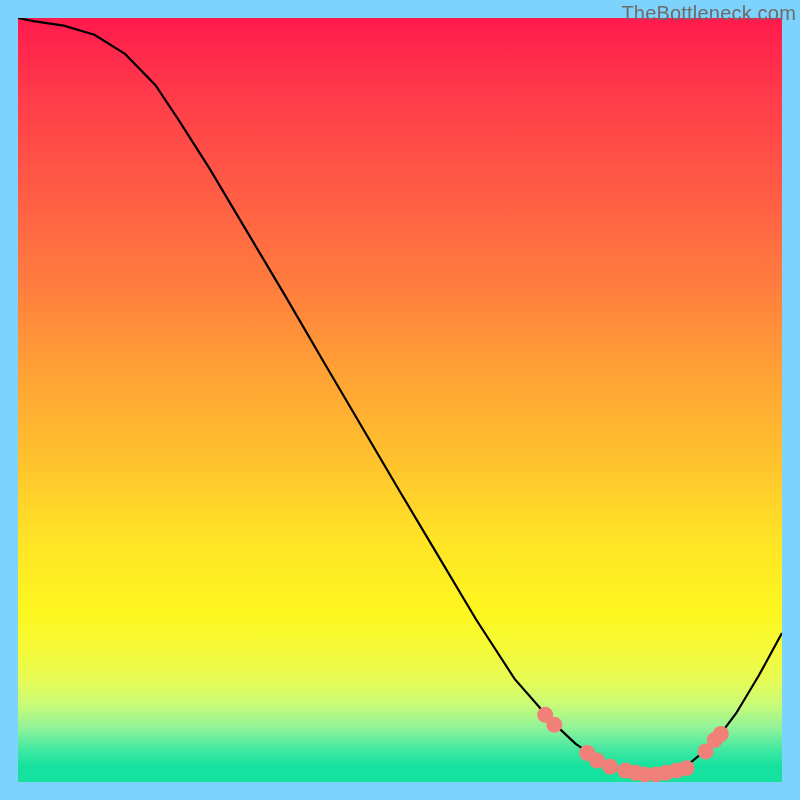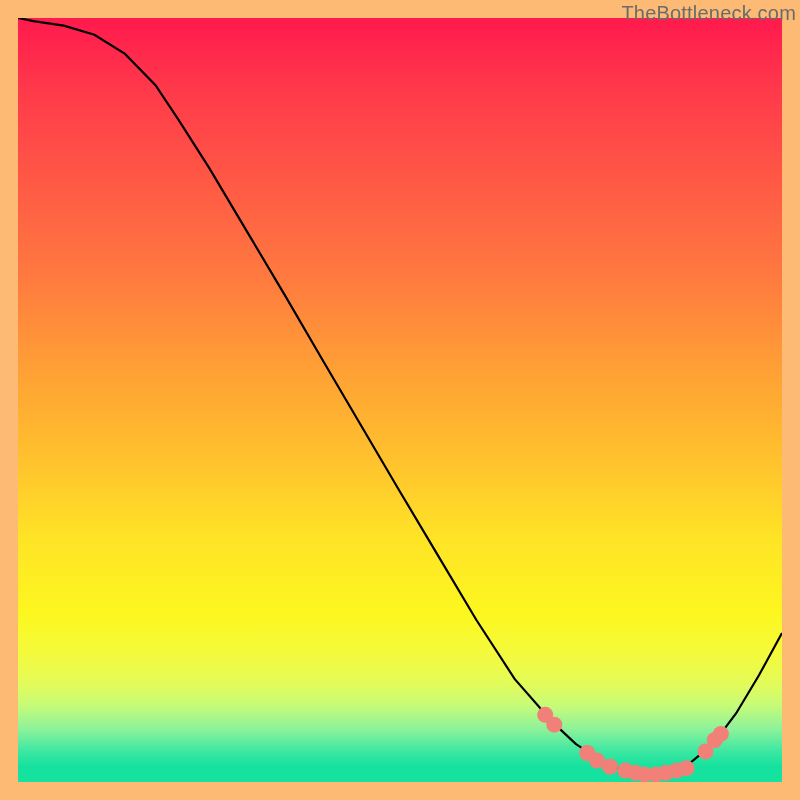--- a/index.html
+++ b/index.html
@@ -8,21 +8,21 @@
     width: 800px;
     height: 800px;
     background: #000;
     overflow: hidden;
     font-family: Arial, Helvetica, sans-serif;
   }
   .chart-container {
     position: relative;
     width: 800px;
     height: 800px;
-    background: #fdba74;
+    background: #7dd3fc;
   }
   .plot-area {
     position: absolute;
     left: 18px;
     top: 18px;
     width: 764px;
     height: 764px;
     
     background: linear-gradient(
       to bottom,

